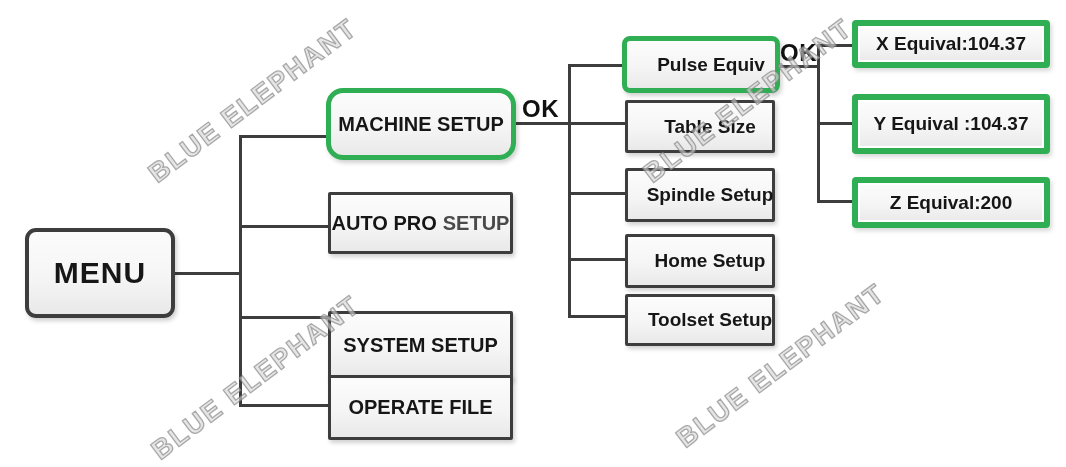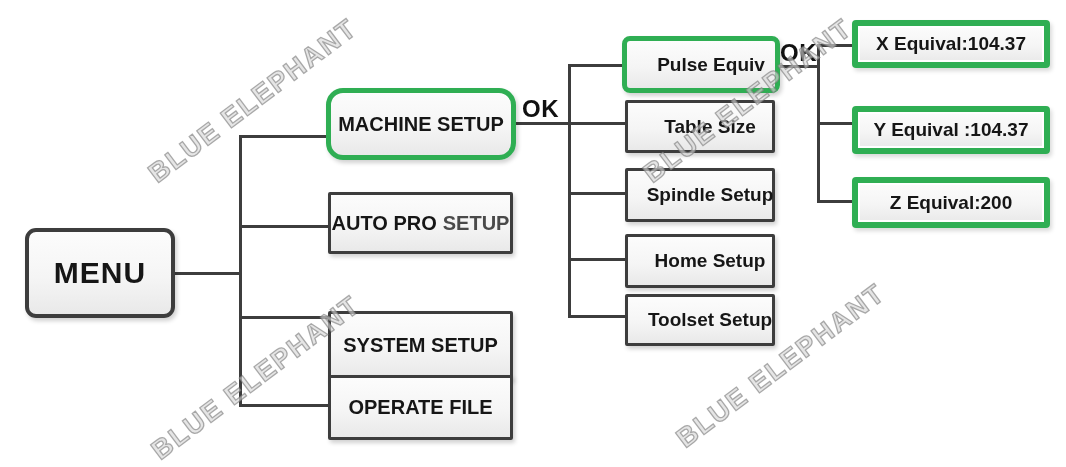--- a/index.html
+++ b/index.html
@@ -99,20 +99,20 @@
   <div class="node dark lvl3" style="left:625px;top:234px;width:150px;height:54px;">
     <span>Home Setup</span>
   </div>
   <div class="node dark lvl3" style="left:625px;top:294px;width:150px;height:52px;">
     <span>Toolset Setup</span>
   </div>
 
   <div class="node green thick lvl4" style="left:852px;top:20px;width:198px;height:48px;">
     <span>X Equival:104.37</span>
   </div>
-  <div class="node green thick lvl4" style="left:852px;top:106px;width:198px;height:48px;">
+  <div class="node green thick lvl4" style="left:852px;top:94px;width:198px;height:60px;">
     <span>Y Equival :104.37</span>
   </div>
   <div class="node green thick lvl4" style="left:852px;top:177px;width:198px;height:51px;">
     <span>Z Equival:200</span>
   </div>
 
 </div>
 
 </body></html>

